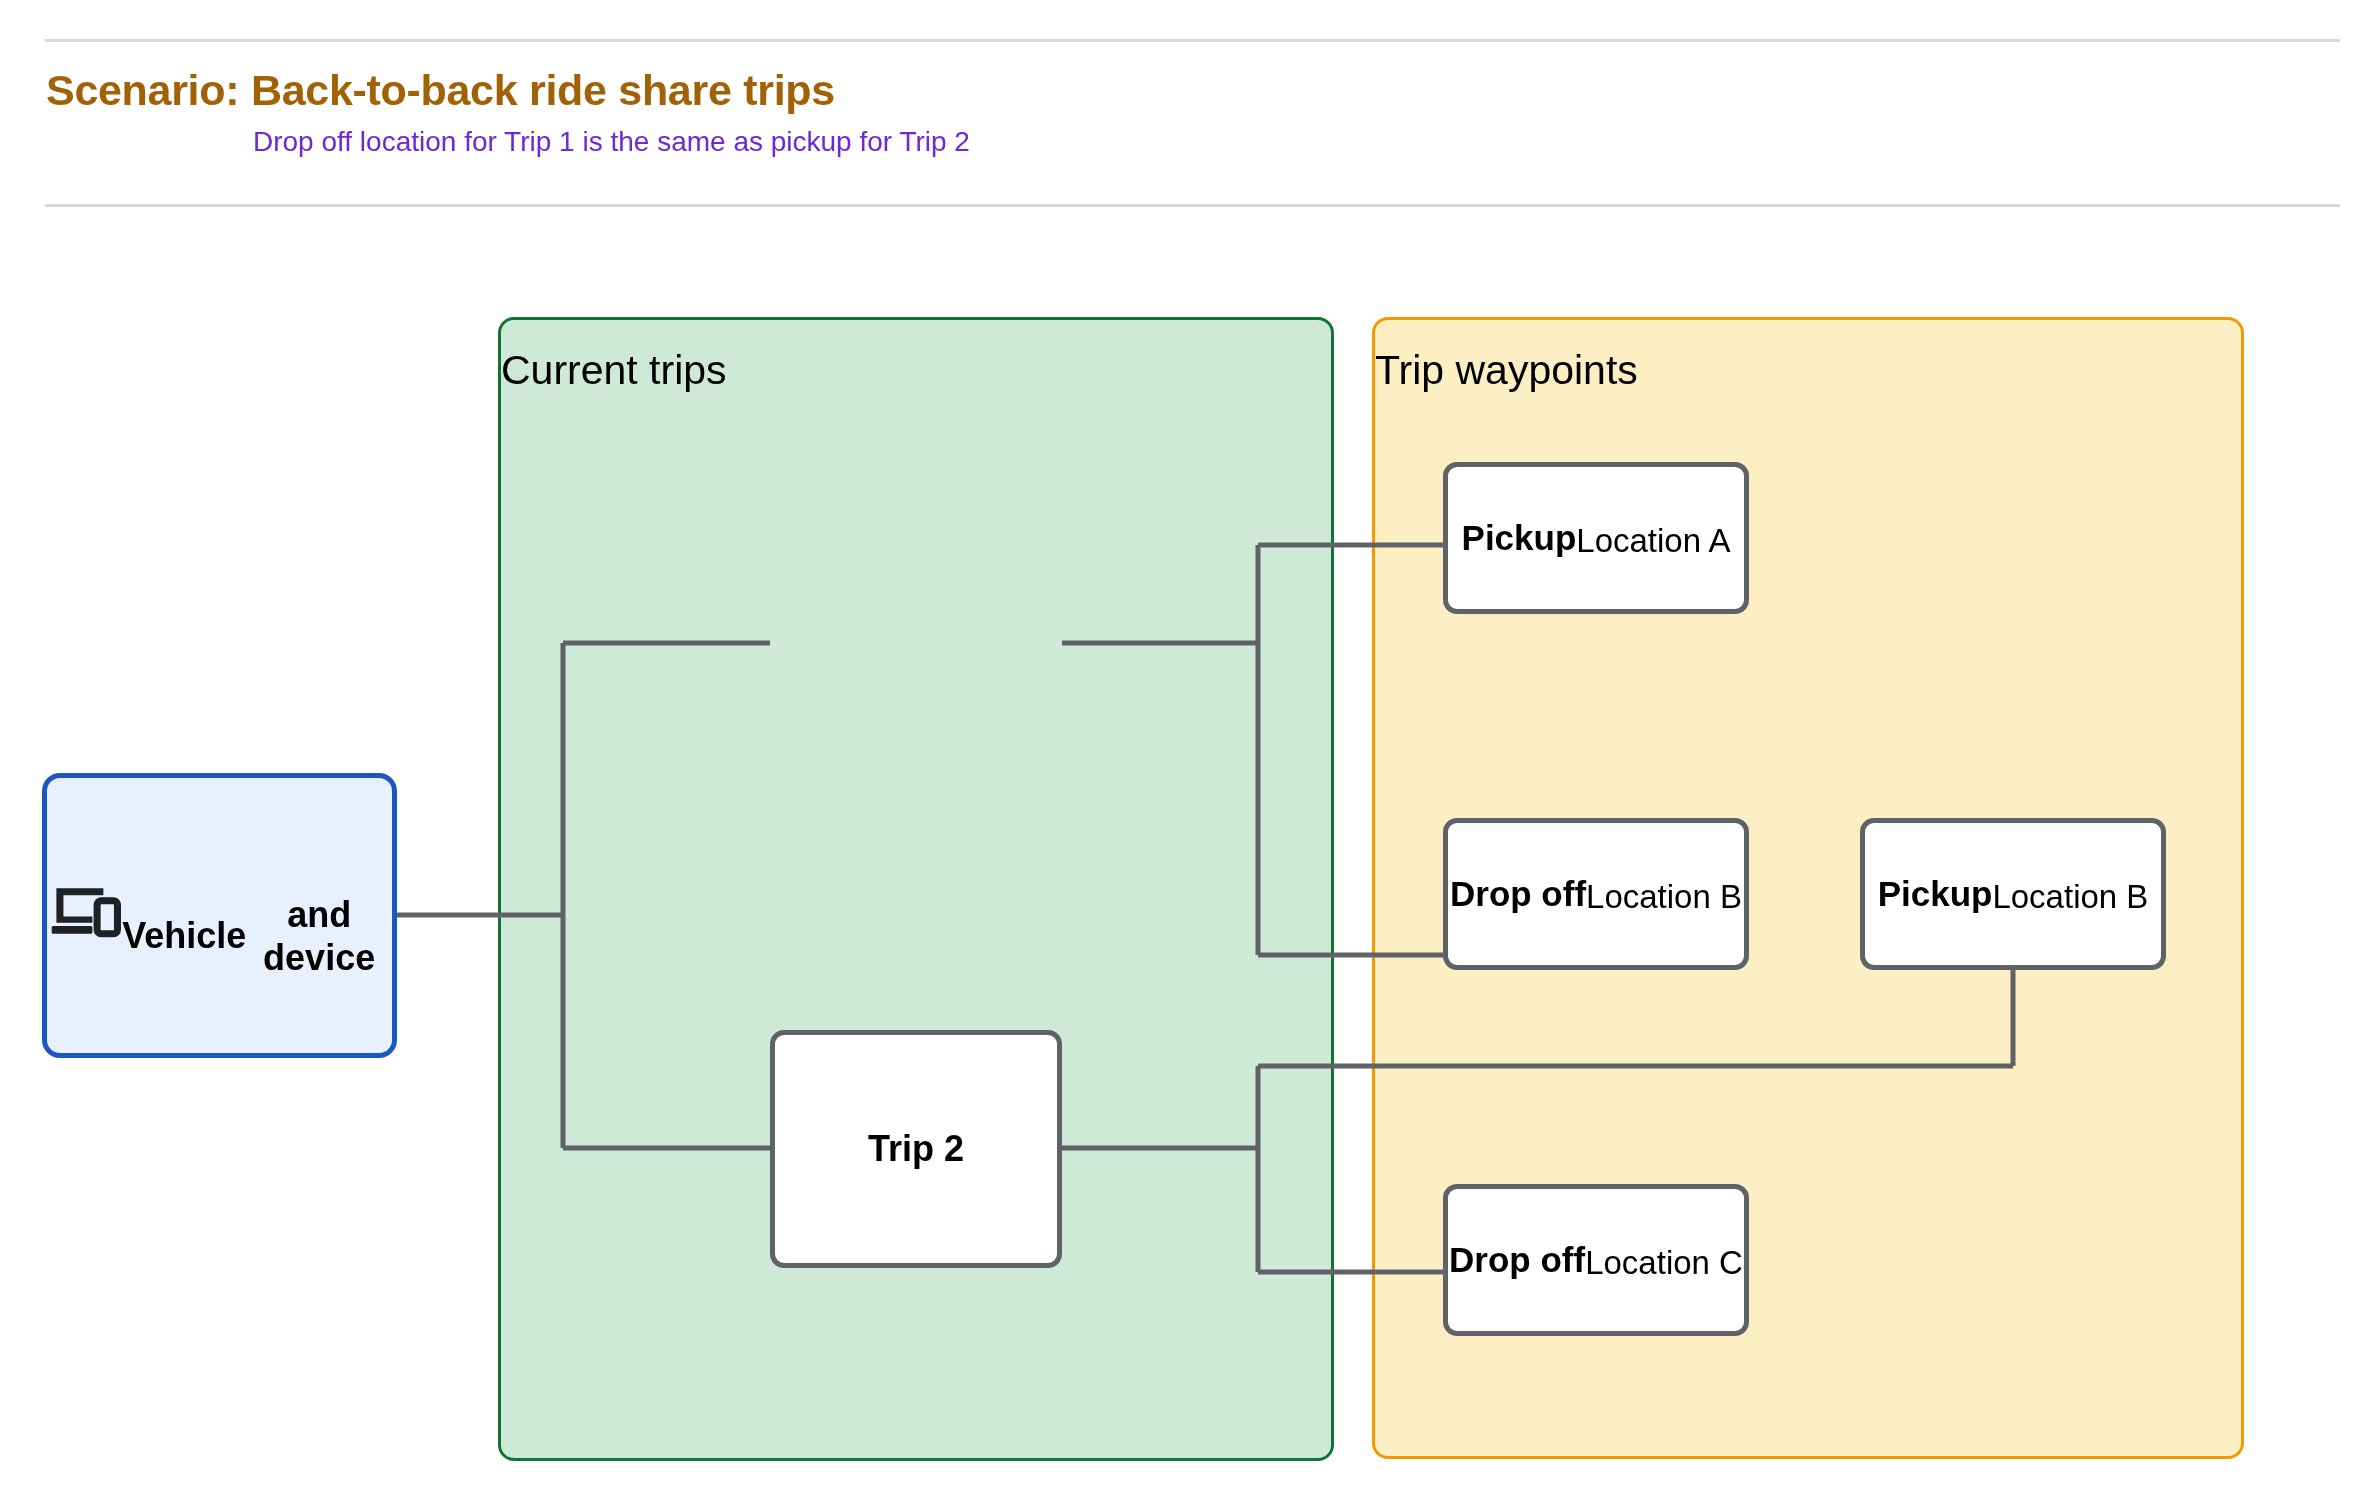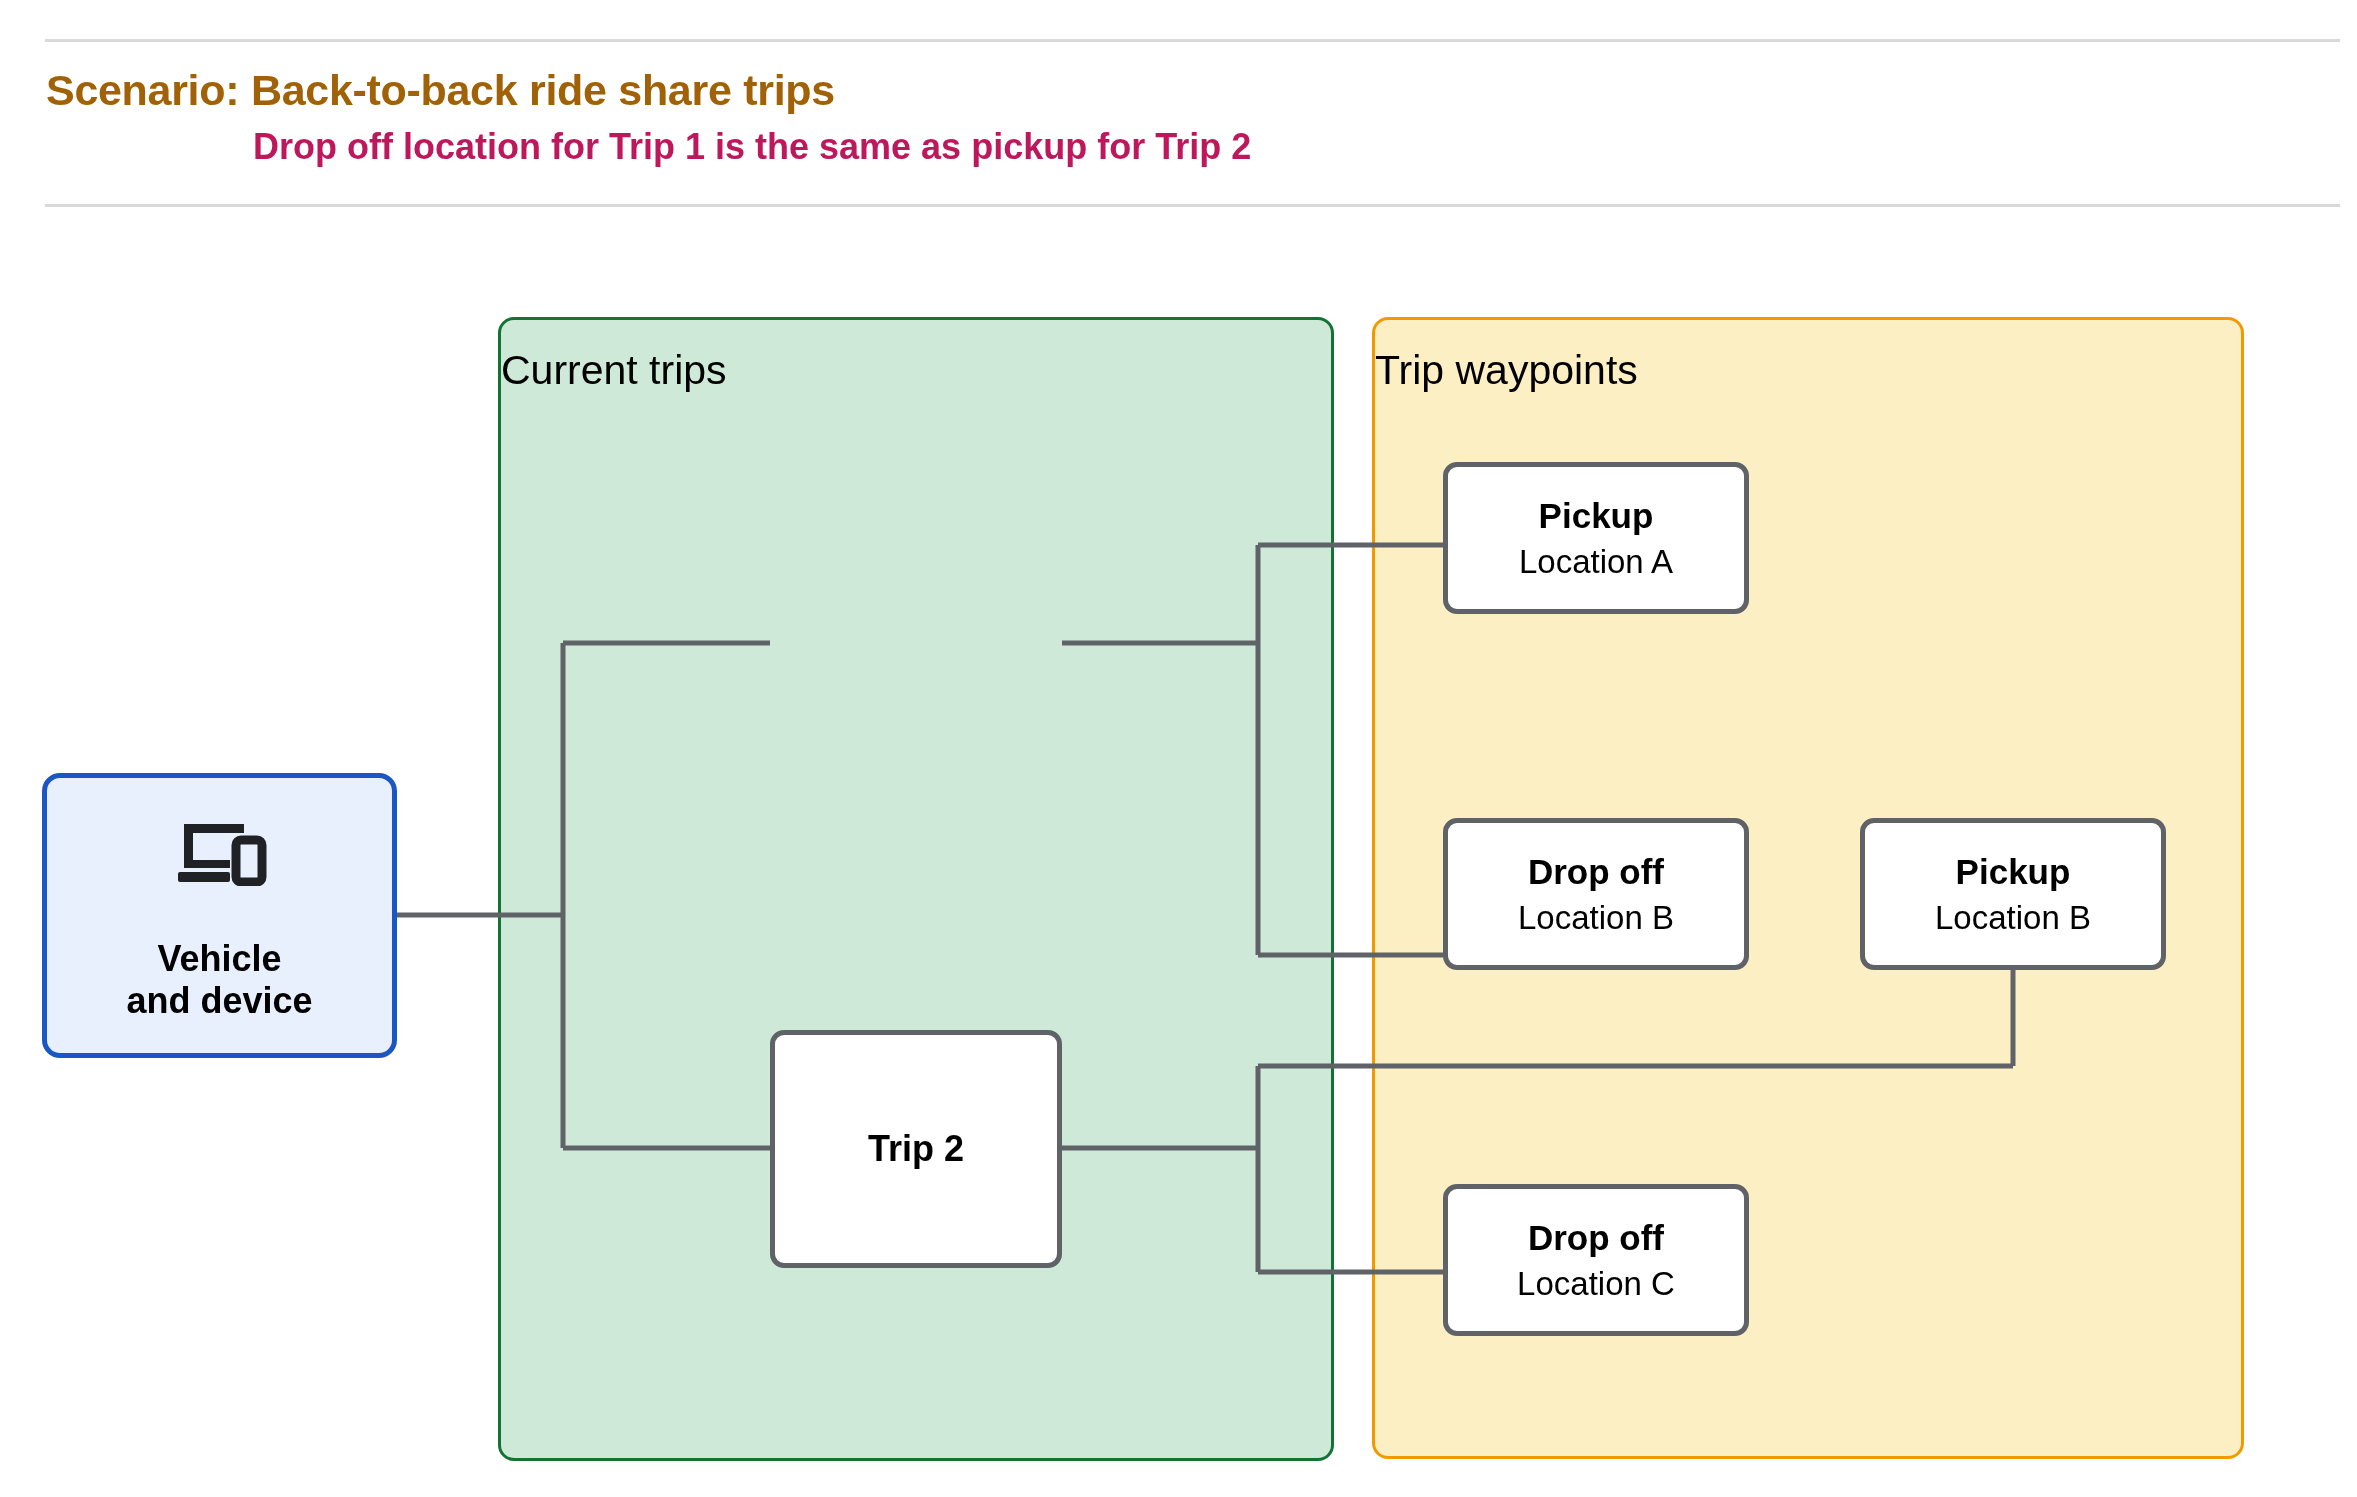--- a/index.html
+++ b/index.html
@@ -40,24 +40,24 @@
     font-size: 43px;
     font-weight: bold;
     letter-spacing: -0.3px;
     white-space: nowrap;
     color: #a16207;
   }
   #scenario-subtitle {
     position: absolute;
     left: 253px;
     top: 126px;
-    font-size: 36px;
-    font-weight: bold;
+    font-size: 28px;
+    font-weight: normal;
     white-space: nowrap;
-    color: #be185d;
+    color: #6d28d9;
   }
 
   
   #diagram {
     position: absolute;
     left: 0; top: 0;
     width: 2357px;
     height: 1497px;
   }
 
@@ -90,21 +90,21 @@
   }
 
   
   .node {
     position: absolute;
     box-sizing: border-box;
     border-radius: 14px;
     background: #ffffff;
     border: 5px solid #5f6368;
     display: flex;
-    flex-direction: column;
+    flex-direction: row;
     align-items: center;
     justify-content: center;
   }
   .node .title {
     font-size: 35px;
     font-weight: bold;
     color: #000000;
     line-height: 1.18;
     text-align: center;
   }

